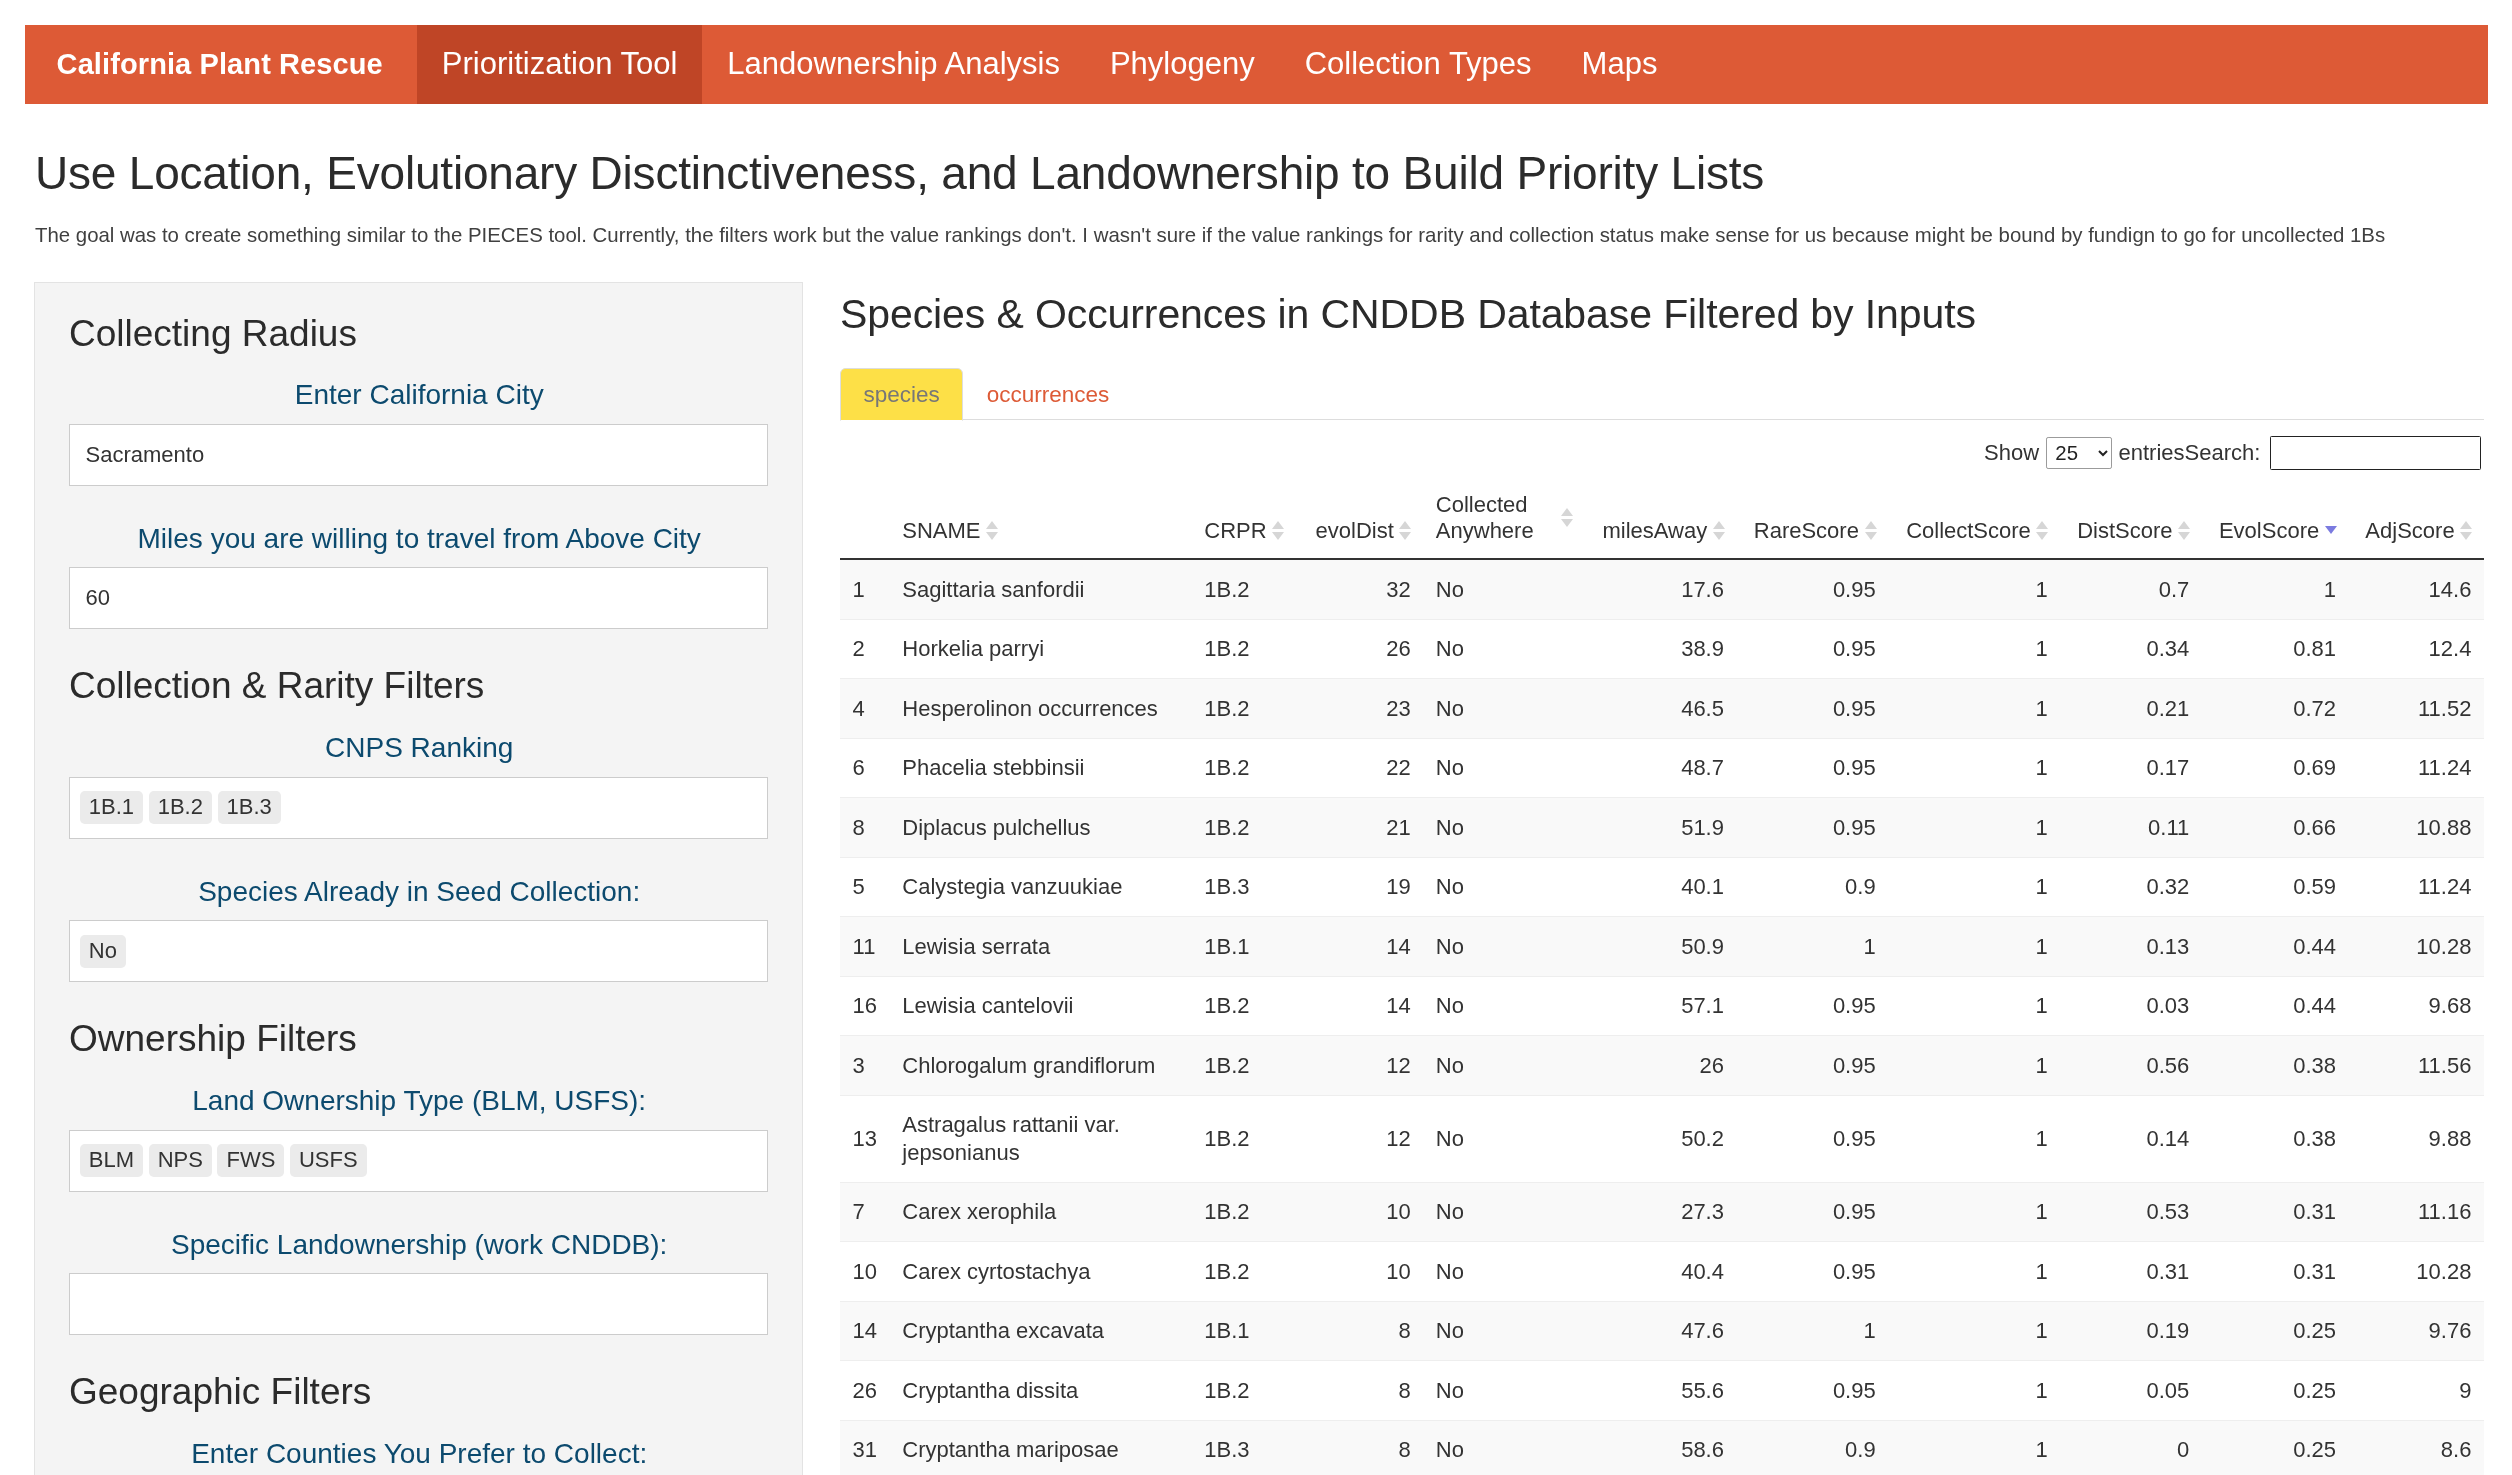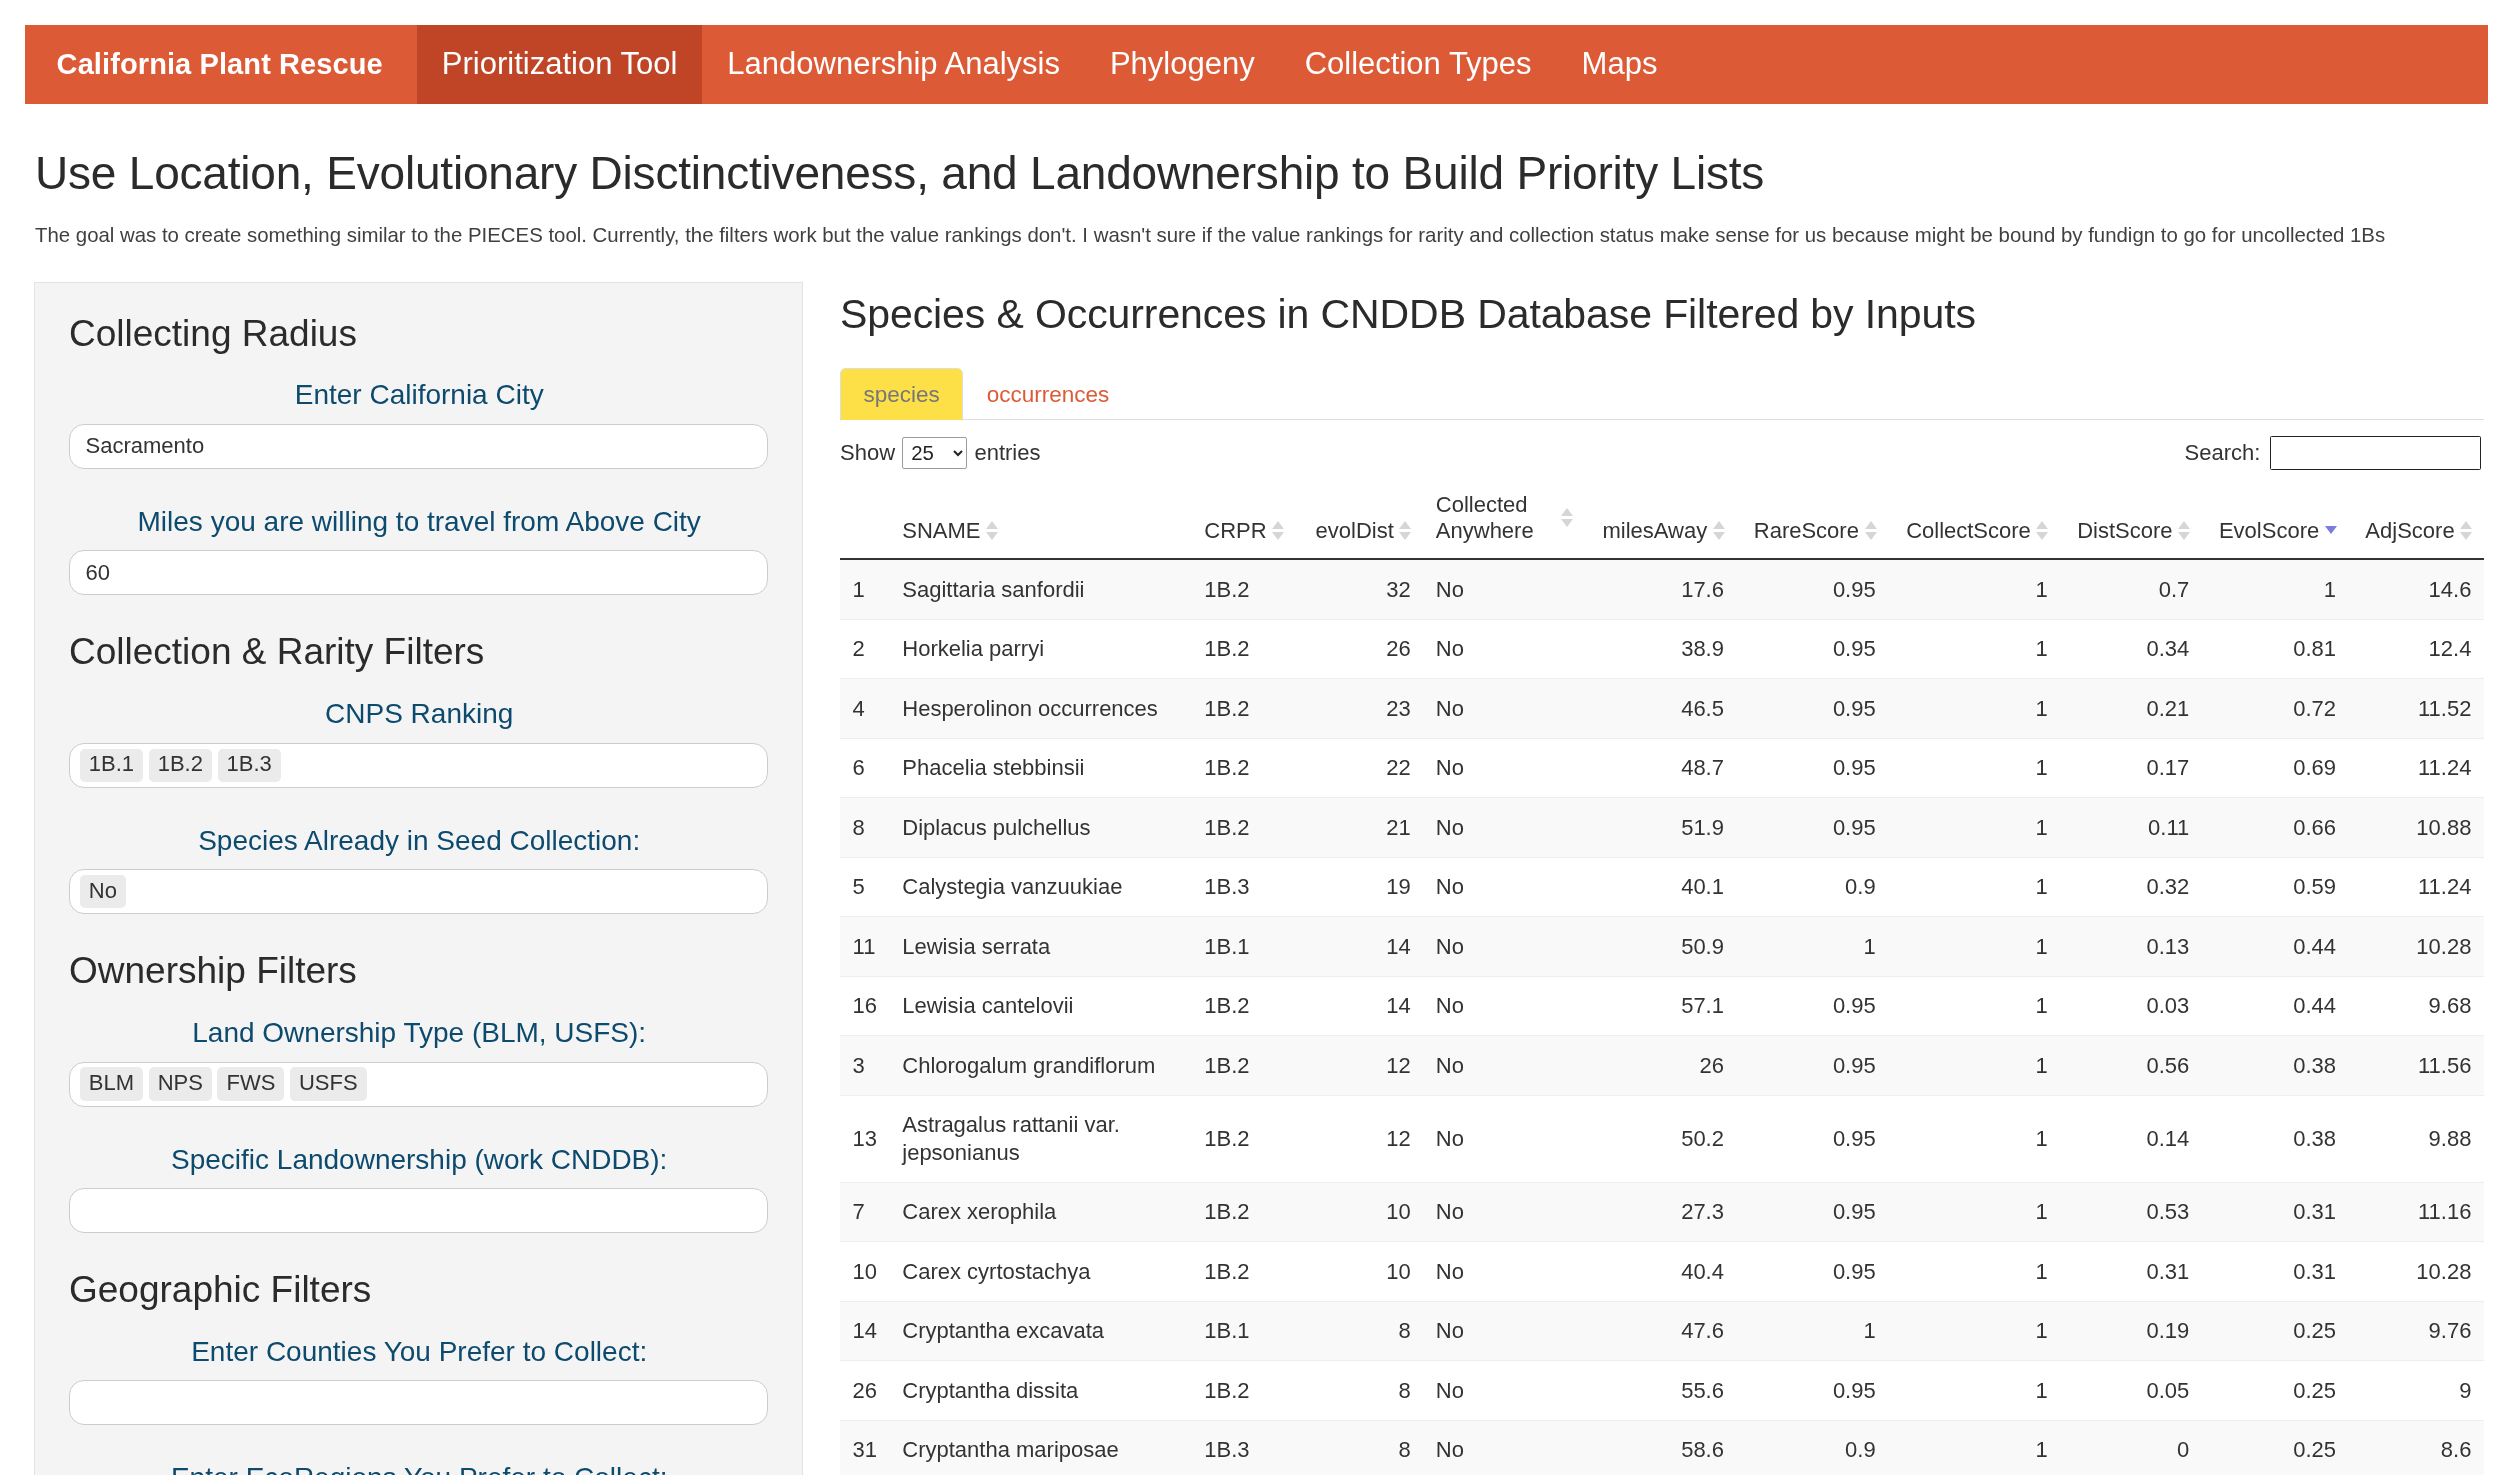--- a/index.html
+++ b/index.html
@@ -97,22 +97,22 @@
   .field-label {
     font-size: 28px;
     color: #0c4a6e;
     margin: 0 0 12.6px 1.4px;
     display: block;
     text-align: center;
   }
   .field {
     background: #ffffff;
     border: 0.7px solid #cccccc;
-    border-radius: 15px;
-    height: 45px;
+    border-radius: 0;
+    height: 62px;
     display: flex;
     align-items: center;
     padding: 0 15.5px;
     font-size: 22px;
     color: #333333;
     margin-bottom: 37px;
   }
   .field.empty { color: transparent; }
   .field.tokens {
     gap: 5.6px;
@@ -165,21 +165,21 @@
     color: #777777;
     background: #fde047;
     border-color: #dddddd;
     border-bottom-color: #ffffff;
   }
 
   
   .dt-controls {
     display: flex;
     align-items: center;
-    justify-content: space-between;
+    justify-content: flex-end;
     margin-top: 15.5px;
     padding-right: 2.8px;
   }
   .dt-length {
     font-size: 22px;
     color: #333333;
     display: flex;
     align-items: center;
     gap: 7px;
   }

